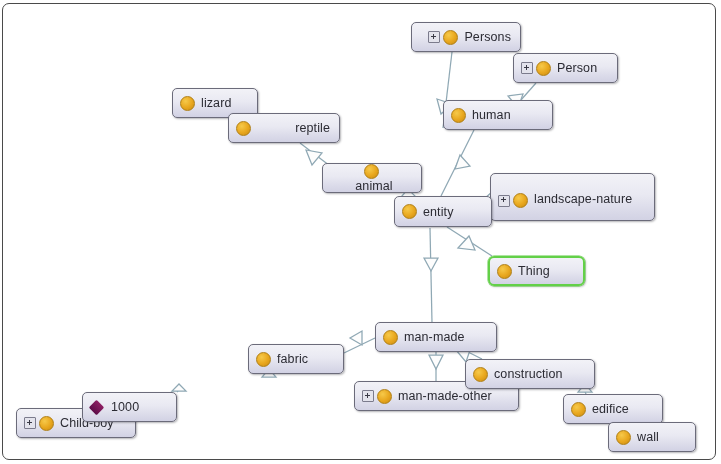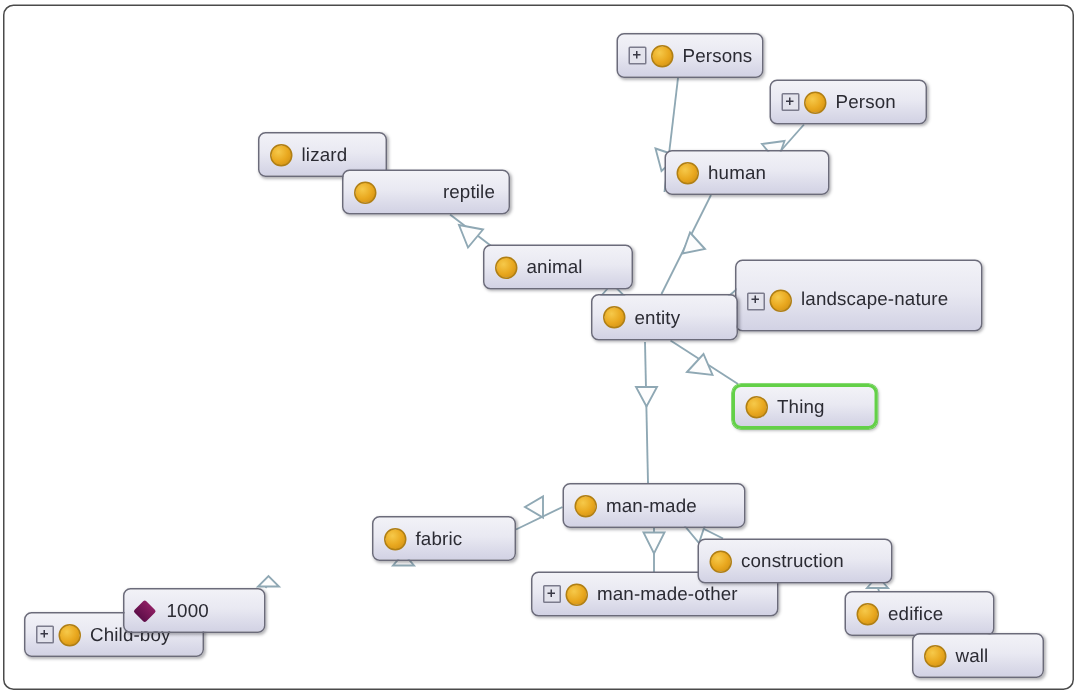--- a/index.html
+++ b/index.html
@@ -178,38 +178,38 @@
   <div class="node" style="left:172px; top:88px; width:86px; height:30px; z-index:5;">
     <span class="icon-circle"></span>
     <span class="node-label">lizard</span>
   </div>
 
   <div class="node" style="left:228px; top:113px; width:112px; height:30px; z-index:6;justify-content:space-between;">
     <span class="icon-circle"></span>
     <span class="node-label">reptile</span>
   </div>
 
-  <div class="node" style="left:411px; top:22px; width:98px; height:30px; z-index:7;">
+  <div class="node" style="left:411px; top:22px; width:110px; height:30px; z-index:7;justify-content:flex-end;">
     <span class="icon-plus"></span>
     <span class="icon-circle"></span>
     <span class="node-label">Persons</span>
   </div>
 
   <div class="node" style="left:513px; top:53px; width:105px; height:30px; z-index:8;">
     <span class="icon-plus"></span>
     <span class="icon-circle"></span>
     <span class="node-label">Person</span>
   </div>
 
   <div class="node" style="left:443px; top:100px; width:110px; height:30px; z-index:6;">
     <span class="icon-circle"></span>
     <span class="node-label">human</span>
   </div>
 
-  <div class="node" style="left:322px; top:163px; width:100px; height:30px; z-index:6;">
+  <div class="node" style="left:322px; top:163px; width:100px; height:30px; z-index:6;flex-direction:column;">
     <span class="icon-circle"></span>
     <span class="node-label">animal</span>
   </div>
 
   <div class="node wrap" style="left:490px; top:173px; width:165px; height:48px; z-index:5;">
     <span class="icon-plus" style="margin-top:2px;"></span>
     <span class="icon-circle" style="margin-top:1px;"></span>
     <span class="node-label">landscape-nature</span>
   </div>
 

